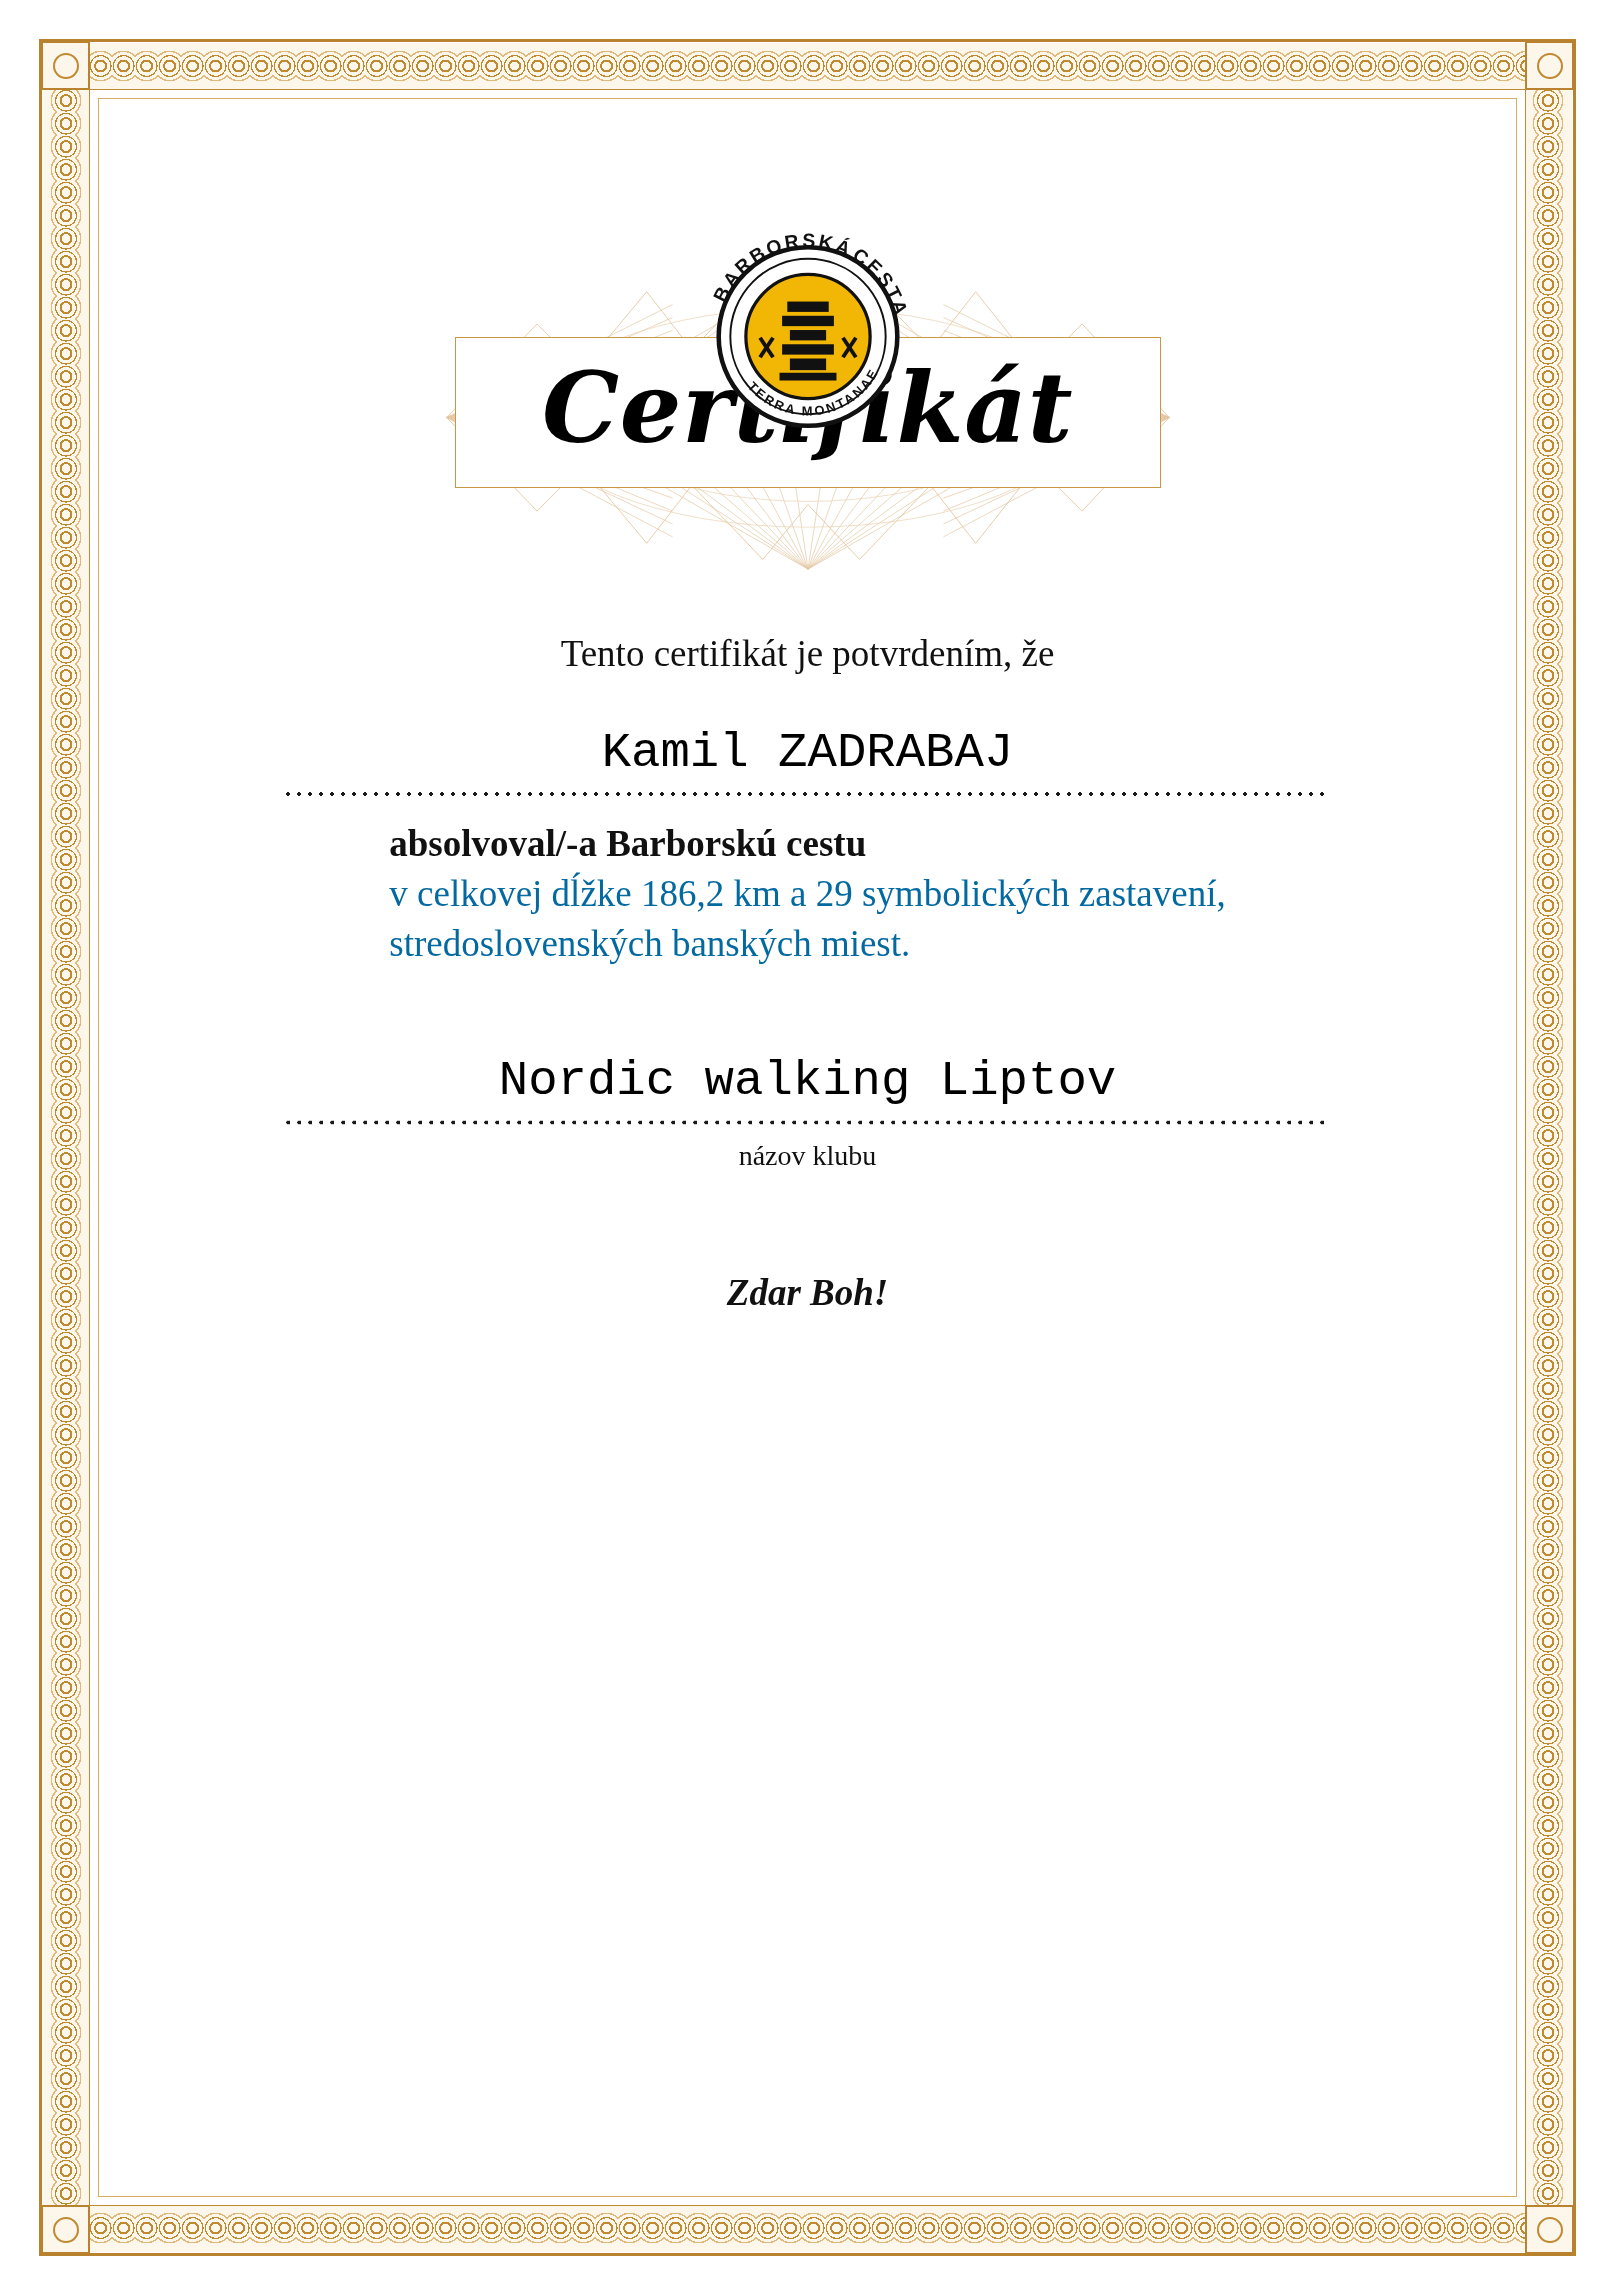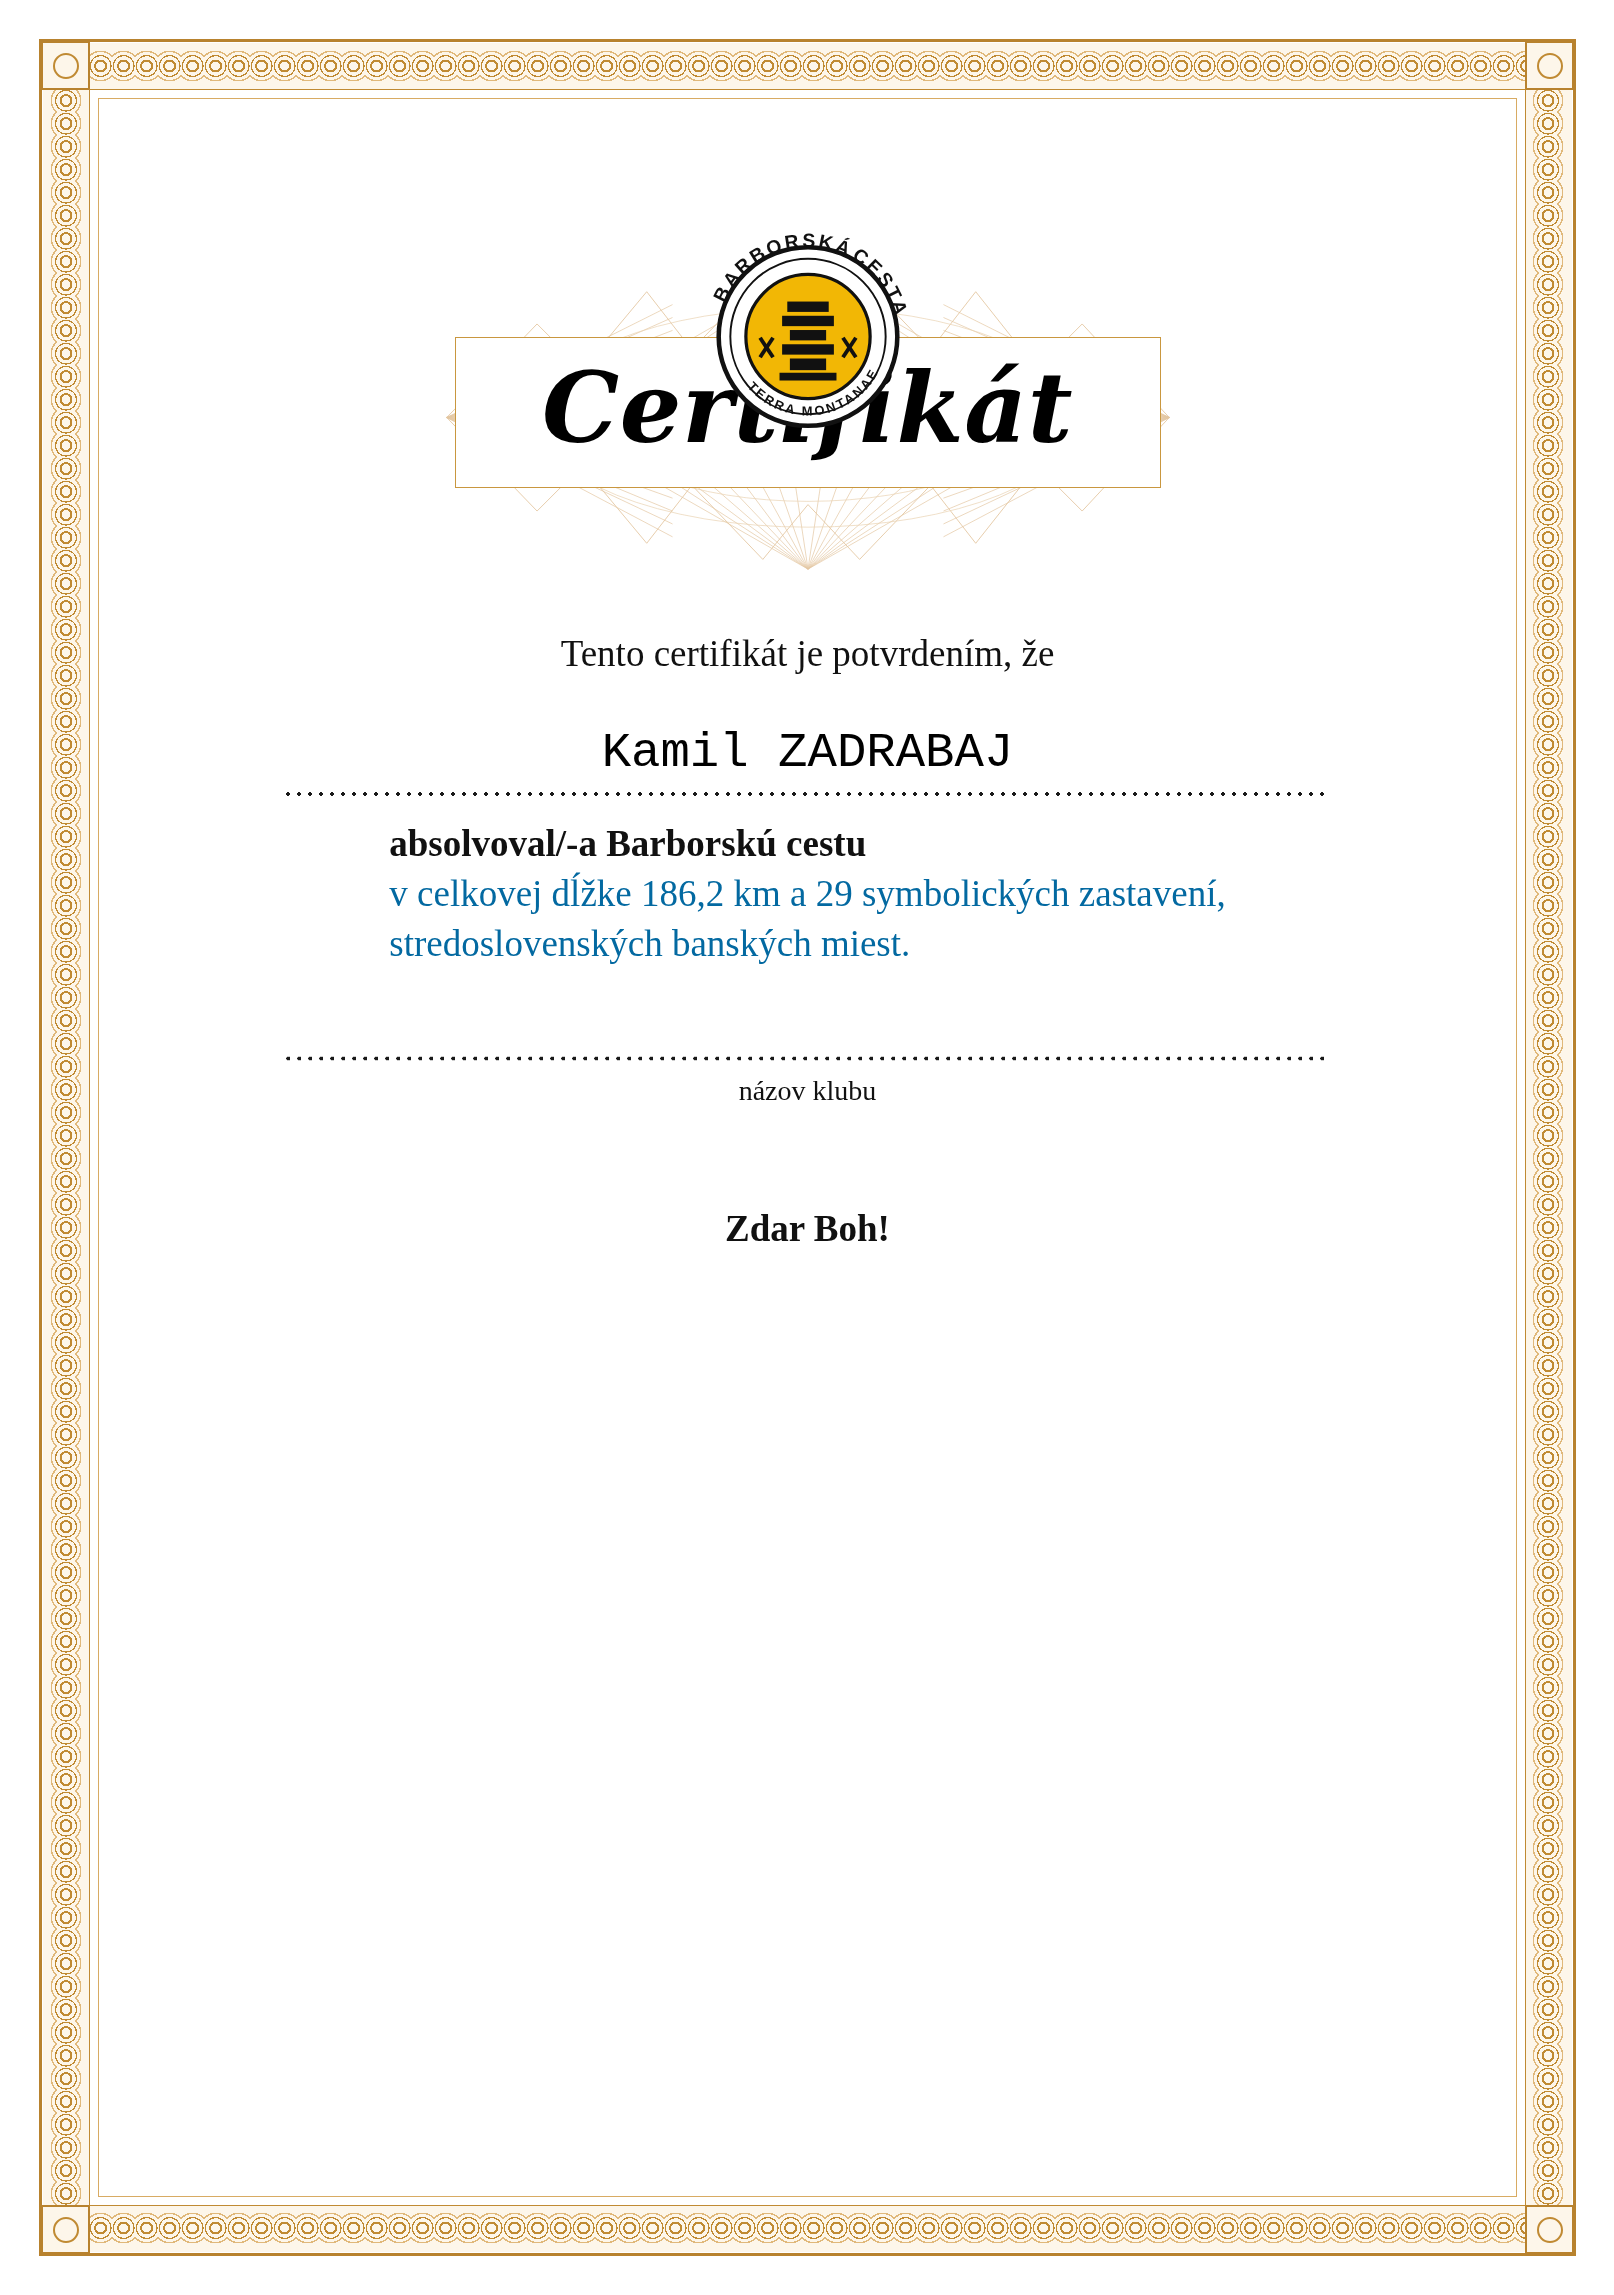--- a/index.html
+++ b/index.html
@@ -224,20 +224,21 @@
     font-size: 37px;
     line-height: 1.35;
     color: #0369a1;
   }
 
   .spacer-sm { height: 36px; }
 
   .closing {
     font-size: 37px;
     font-weight: 700;
+    font-style: italic;
     color: #111;
     margin-top: 97px;
     text-align: center;
   }
 </style>
 </head>
 <body>
 
 <div class="page">
 
@@ -405,20 +406,21 @@
 
     <div class="statement">
       <div class="statement-strong">absolvoval/-a Barborskú cestu</div>
       <div class="statement-line">v celkovej dĺžke 186,2 km a 29 symbolických zastavení,</div>
       <div class="statement-line">stredoslovenských banských miest.</div>
     </div>
 
     <div class="spacer-sm"></div>
 
     <div class="field">
+      <div class="field-value">Nordic walking Liptov</div>
       <div class="dots"></div>
       <div class="field-caption">názov klubu</div>
     </div>
 
 
     <div class="closing">Zdar Boh!</div>
 
   </div>
 </div>
 

